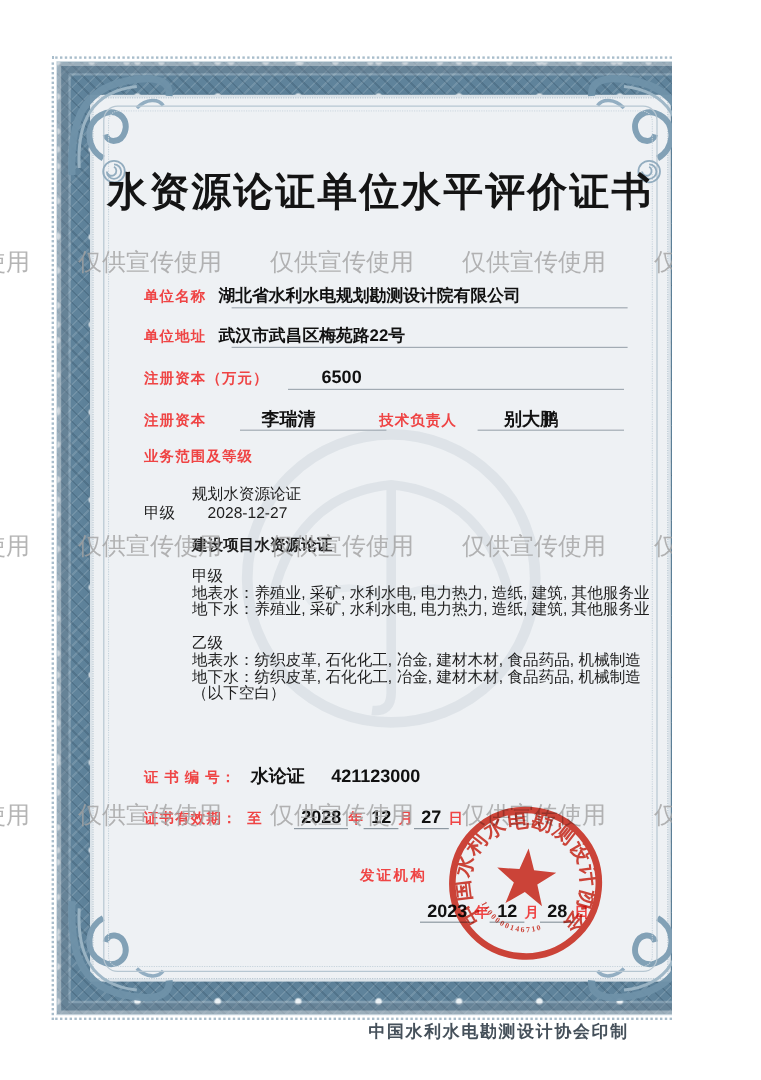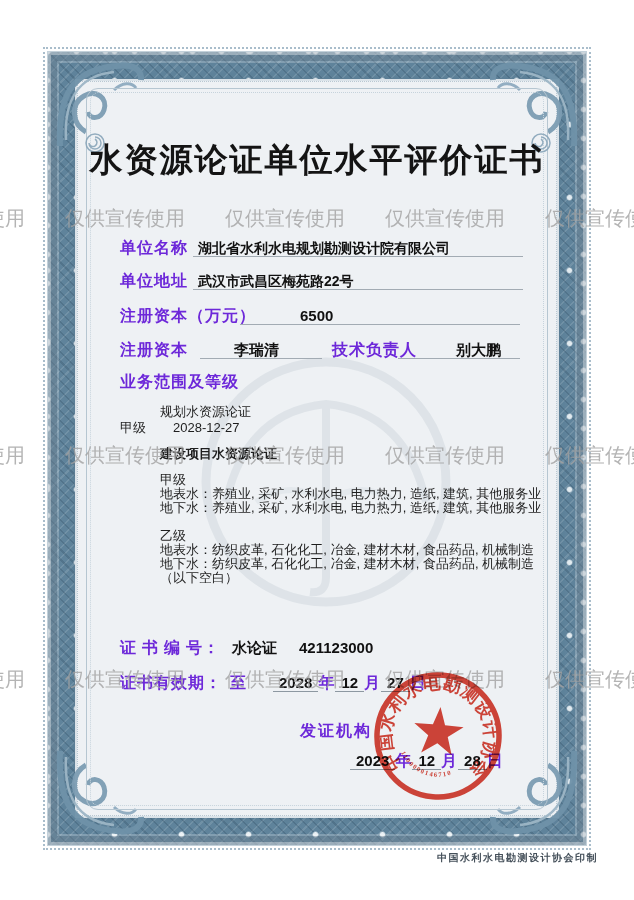--- a/index.html
+++ b/index.html
@@ -1,16 +1,16 @@
 <!DOCTYPE html>
 <html><head>
 <meta charset="utf-8">
 <style>
   html,body{margin:0;padding:0;background:#ffffff;}
-  .page{position:relative;width:634px;height:900px;background:#ffffff;overflow:hidden;
+  .page{position:relative;width:560px;height:900px;background:#ffffff;overflow:hidden;
         font-family:"Liberation Sans","DejaVu Sans",sans-serif;}
   .page *{box-sizing:border-box;}
 
   
   .frame{position:absolute;left:48px;top:52px;width:538px;height:793px;
     background-color:#5f839b;
     background-image:
       radial-gradient(circle, rgba(240,246,249,.95) 0 2px, rgba(240,246,249,0) 3.5px),
       radial-gradient(circle, rgba(240,246,249,.9) 0 2px, rgba(240,246,249,0) 3.5px),
       repeating-linear-gradient(45deg, rgba(20,45,65,.18) 0 1.5px, transparent 1.5px 7px),
@@ -36,29 +36,29 @@
   .inner-line::after{content:"";position:absolute;inset:3px;border:1px dotted #c6d3dc;border-radius:9px;}
   .spiral{position:absolute;width:22px;height:22px;z-index:3;opacity:.9;}
 
   
   .emblem{position:absolute;left:196px;top:352px;width:260px;height:260px;z-index:2;opacity:.55;}
 
   
   .title{position:absolute;left:48px;top:138px;width:538px;text-align:center;
     font-size:33px;font-weight:900;color:#141414;letter-spacing:2px;z-index:10;}
   .lab{font-family:"Liberation Serif","DejaVu Serif",serif;font-weight:bold;
-    font-size:16px;color:#6d28d9;letter-spacing:1px;}
+    font-size:12px;color:#ef4444;letter-spacing:1px;}
   .val{font-weight:bold;font-size:14px;color:#111;}
   .val-lg{font-weight:bold;font-size:15px;color:#111;}
   .uline{position:absolute;border-bottom:1px solid #a2abb3;z-index:9;}
   .small{position:absolute;left:120px;font-size:13px;color:#1e1e1e;z-index:10;line-height:14px;margin-left:40px;}
   .small.bold{font-weight:bold;text-align:right;}
   .row{position:absolute;display:flex;align-items:baseline;z-index:10;}
   .numu{border-bottom:1px solid #8d98a1;padding:0 6px;text-align:center;}
-  .footer{position:absolute;top:851px;right:36px;font-size:10px;color:#45505a;
+  .footer{position:absolute;top:851px;right:36px;font-size:14px;color:#45505a;
     letter-spacing:1.5px;z-index:10;font-family:Liberation Sans, sans-serif;font-weight:bold;}
 
   
   .wm{position:absolute;left:-95px;white-space:nowrap;font-size:20px;color:#a2a2a2;
     opacity:.8;z-index:40;font-weight:normal;}
   .wm span{margin-right:40px;letter-spacing:0;}
 
   
   .seal{position:absolute;left:372px;top:670px;width:132px;height:132px;z-index:50;
     mix-blend-mode:multiply;opacity:.93;transform:rotate(5deg);}

